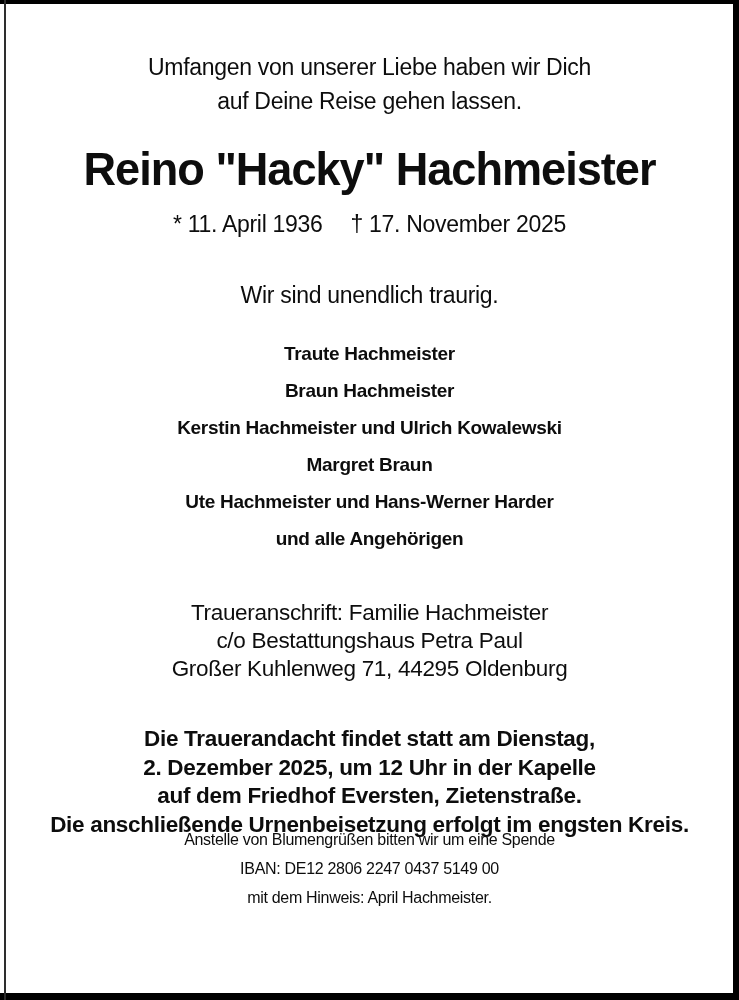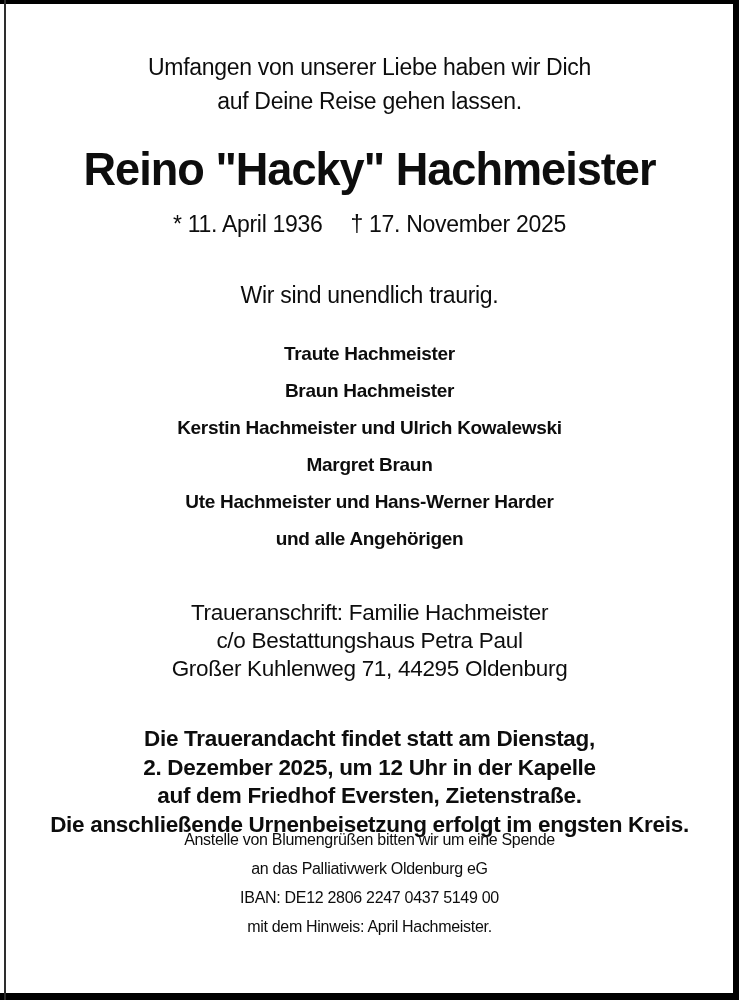--- a/index.html
+++ b/index.html
@@ -86,16 +86,15 @@
 
 <div class="block service">
   <div>Die Trauerandacht findet statt am Dienstag,</div>
   <div>2. Dezember 2025, um 12 Uhr in der Kapelle</div>
   <div>auf dem Friedhof Eversten, Zietenstraße.</div>
   <div>Die anschließende Urnenbeisetzung erfolgt im engsten Kreis.</div>
 </div>
 
 <div class="block donation">
   <div>Anstelle von Blumengrüßen bitten wir um eine Spende</div>
-  <div>an das Palliativwerk Oldenburg eG</div>
   <div>IBAN: DE12 2806 2247 0437 5149 00</div>
   <div>mit dem Hinweis: April Hachmeister.</div>
 </div>
 
 </body></html>

